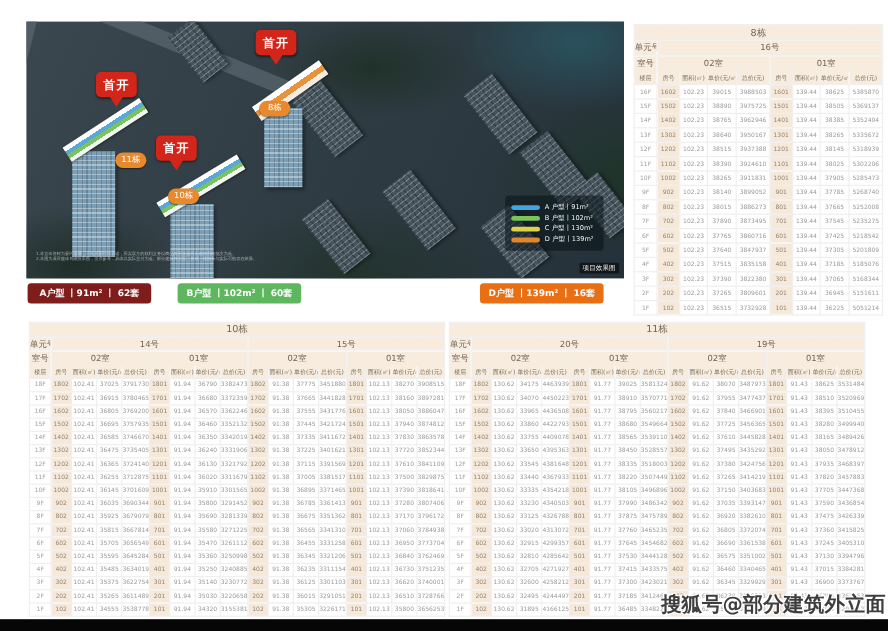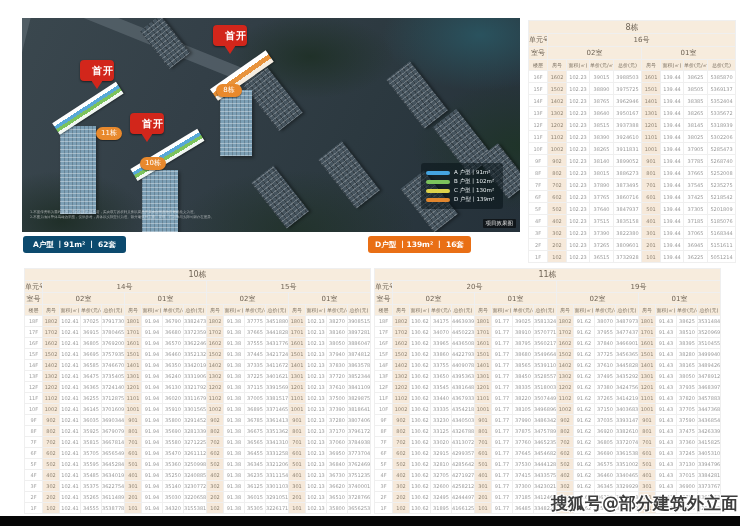--- a/index.html
+++ b/index.html
@@ -36,21 +36,21 @@
       repeating-linear-gradient(0deg, rgba(255,255,255,.35) 0 1px, transparent 1px 4px),
       repeating-linear-gradient(90deg, rgba(0,0,0,.18) 0 1px, transparent 1px 4px),
       #7c9fb5;
     box-shadow:2px 2px 3px rgba(0,0,0,.35);
   }
   .band{position:absolute;height:14px;transform-origin:left center;box-shadow:1px 1px 2px rgba(0,0,0,.4);}
   .band-ab{background:linear-gradient(180deg,#ffffff 0 28%,#58a8d8 28% 52%,#7cc35c 52% 76%,#f2f7f2 76% 100%);}
   .band-d{background:linear-gradient(180deg,#ffffff 0 34%,#e8933c 34% 68%,#f6ede0 68% 100%);}
   .pin{
     position:absolute;width:34px;height:21px;background:#d2261b;border-radius:4px;
-    color:#fff;font-size:10px;font-weight:bold;display:flex;align-items:center;justify-content:flex-end;
+    color:#fff;font-size:10px;font-weight:bold;display:flex;align-items:center;justify-content:center;
     letter-spacing:1px;box-shadow:0 1px 2px rgba(0,0,0,.5);z-index:4;
   }
   .pin::after{content:"";position:absolute;top:20px;left:11px;border-left:6px solid transparent;
     border-right:6px solid transparent;border-top:9px solid #d2261b;}
   .pin-11{left:58px;top:42px;} .pin-10{left:108px;top:95px;} .pin-8{left:191px;top:7px;}
   .bnum{
     position:absolute;min-width:20px;height:13px;padding:0 3px;background:#e8892d;border-radius:7px;
     color:#fff;font-size:7px;line-height:13px;text-align:center;z-index:4;box-shadow:0 1px 1px rgba(0,0,0,.4);
   }
   .bnum-11{left:74px;top:109px;} .bnum-10{left:118px;top:139px;} .bnum-8{left:194px;top:66px;}
@@ -162,22 +162,23 @@
 
   <div class="disclaimer">
     <div>1.本宣传资料为要约邀请，不构成要约或承诺，买卖双方的权利义务以商品房买卖合同及政府最终批文为准。</div>
     <div>2.本图为项目整体鸟瞰效果图，仅供参考，具体以实际交付为准。部分建筑外立面、景观、道路等与实际可能存在差异。</div>
   </div>
 
   <div class="corner-tag">项目效果图</div>
 </div>
 
 <div class="banners" id="banners">
-    <div class="banner" style="left: 23px; background: #0c4a6e;">A户型 丨91m² 丨 62套</div>
-    <div class="banner" style="left: 368px; background: rgb(233, 111, 21);">D户型 丨139m² 丨 16套</div>
+    <div class="banner" style="left: 23px; background: #7f1d1d;">A户型 丨91m² 丨 62套</div>
+    <div class="banner" style="left: 148px; background: rgb(94, 183, 94);">B户型 丨102m² 丨 60套</div>
+    <div class="banner" style="left: 400px; background: rgb(233, 111, 21);">D户型 丨139m² 丨 16套</div>
   </div>
 
 <div class="tblhost host-8">
     <table class="tbl t8">
       <colgroup>
         <col style="width: 19px;">
         <col style="width: 19px;">
         <col style="width: 23px;">
         <col style="width: 24px;">
         <col style="width: 28px;">

